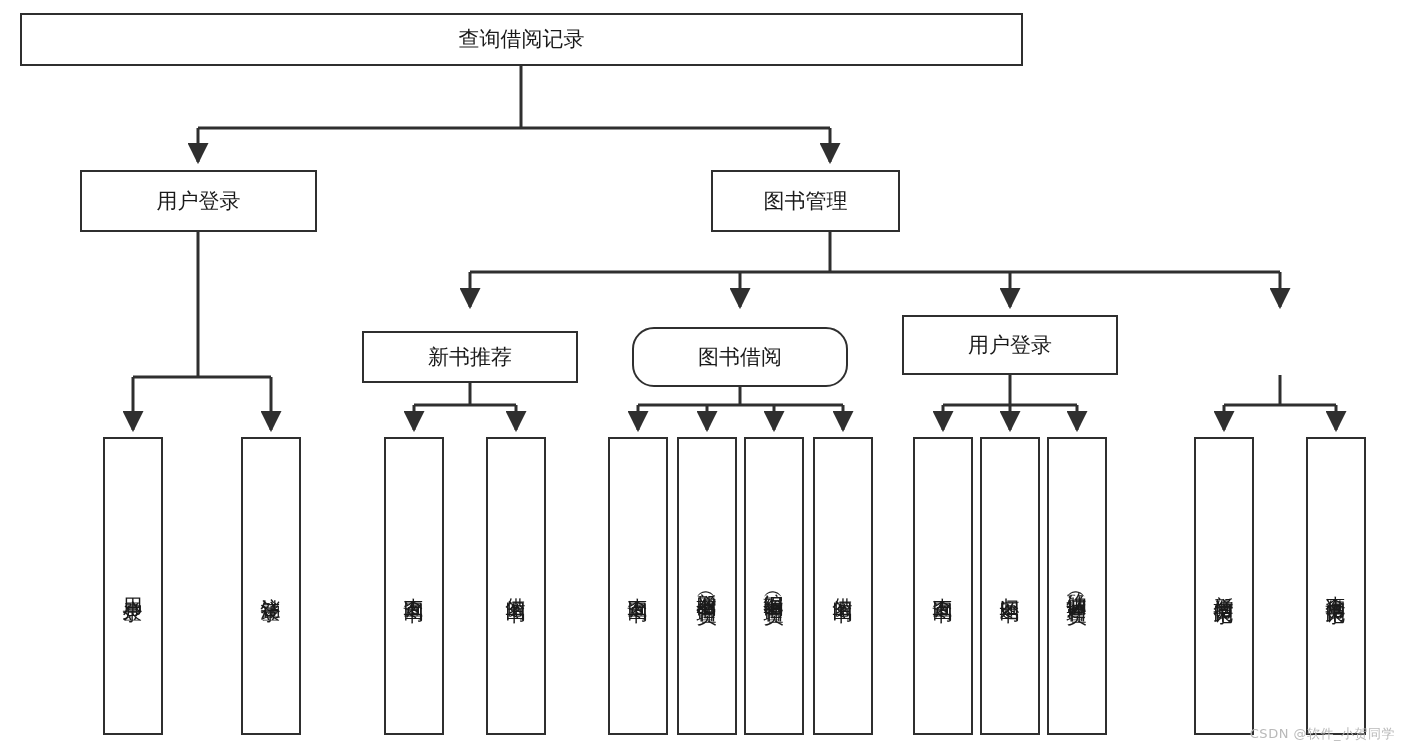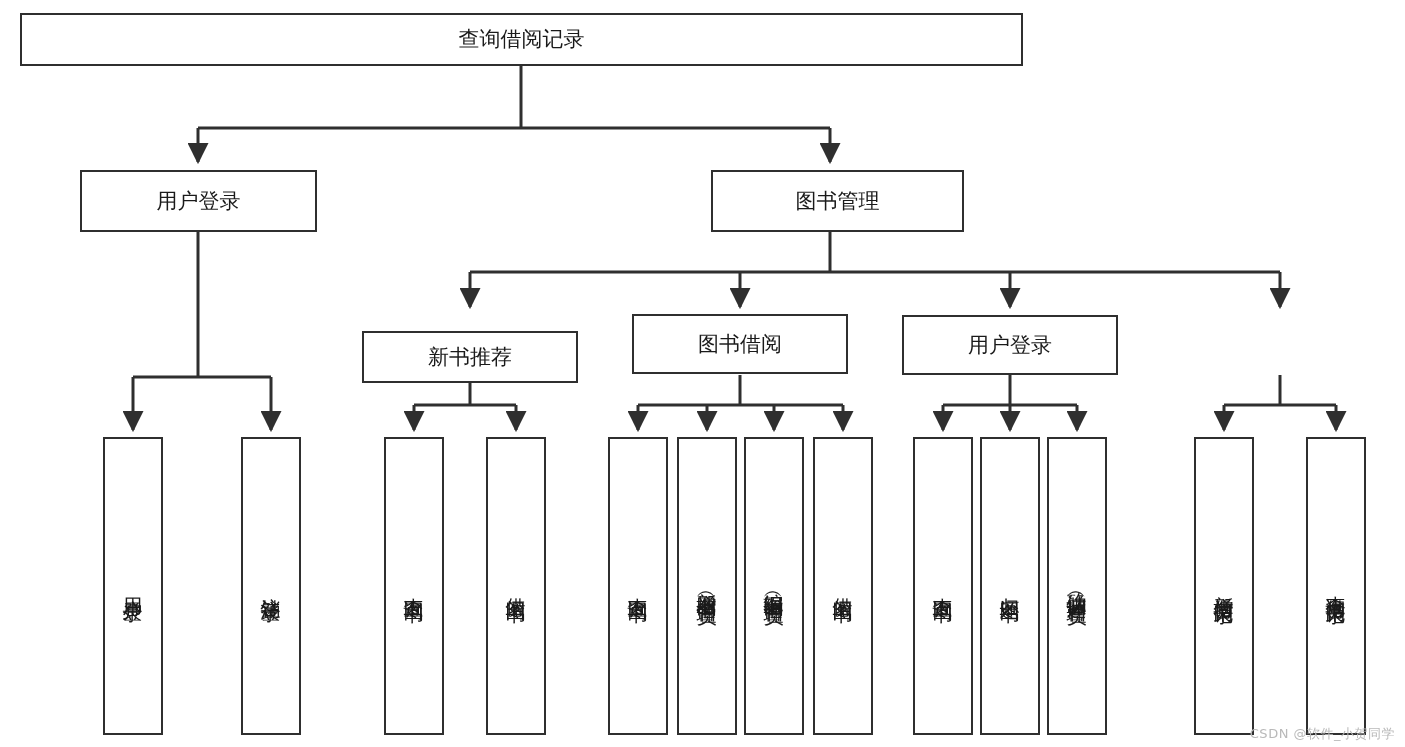--- a/index.html
+++ b/index.html
@@ -117,28 +117,28 @@
     </g>
   </svg>
 
   <div class="node h" style="left:20px; top:13px; width:1003px; height:53px;">
     <span class="label">查询借阅记录</span>
   </div>
 
   <div class="node h" style="left:80px; top:170px; width:237px; height:62px;">
     <span class="label">用户登录</span>
   </div>
-  <div class="node h" style="left:711px; top:170px; width:253px; height:62px;">
+  <div class="node h" style="left:711px; top:170px; width:189px; height:62px;">
     <span class="label">图书管理</span>
   </div>
 
   <div class="node h" style="left:362px; top:315px; width:216px; height:52px;margin-top:16px;">
     <span class="label">新书推荐</span>
   </div>
-  <div class="node h" style="left:632px; top:314px; width:216px; height:60px;">
+  <div class="node h" style="left:632px; top:327px; width:216px; height:60px;border-radius:22px;">
     <span class="label">图书借阅</span>
   </div>
   <div class="node h" style="left:902px; top:315px; width:216px; height:60px;">
     <span class="label">用户登录</span>
   </div>
 
   <div class="node v" style="left:103px; top:437px; width:60px; height:298px;">
     <span class="label">用户登录</span>
   </div>
   <div class="node v" style="left:241px; top:437px; width:60px; height:298px;">

